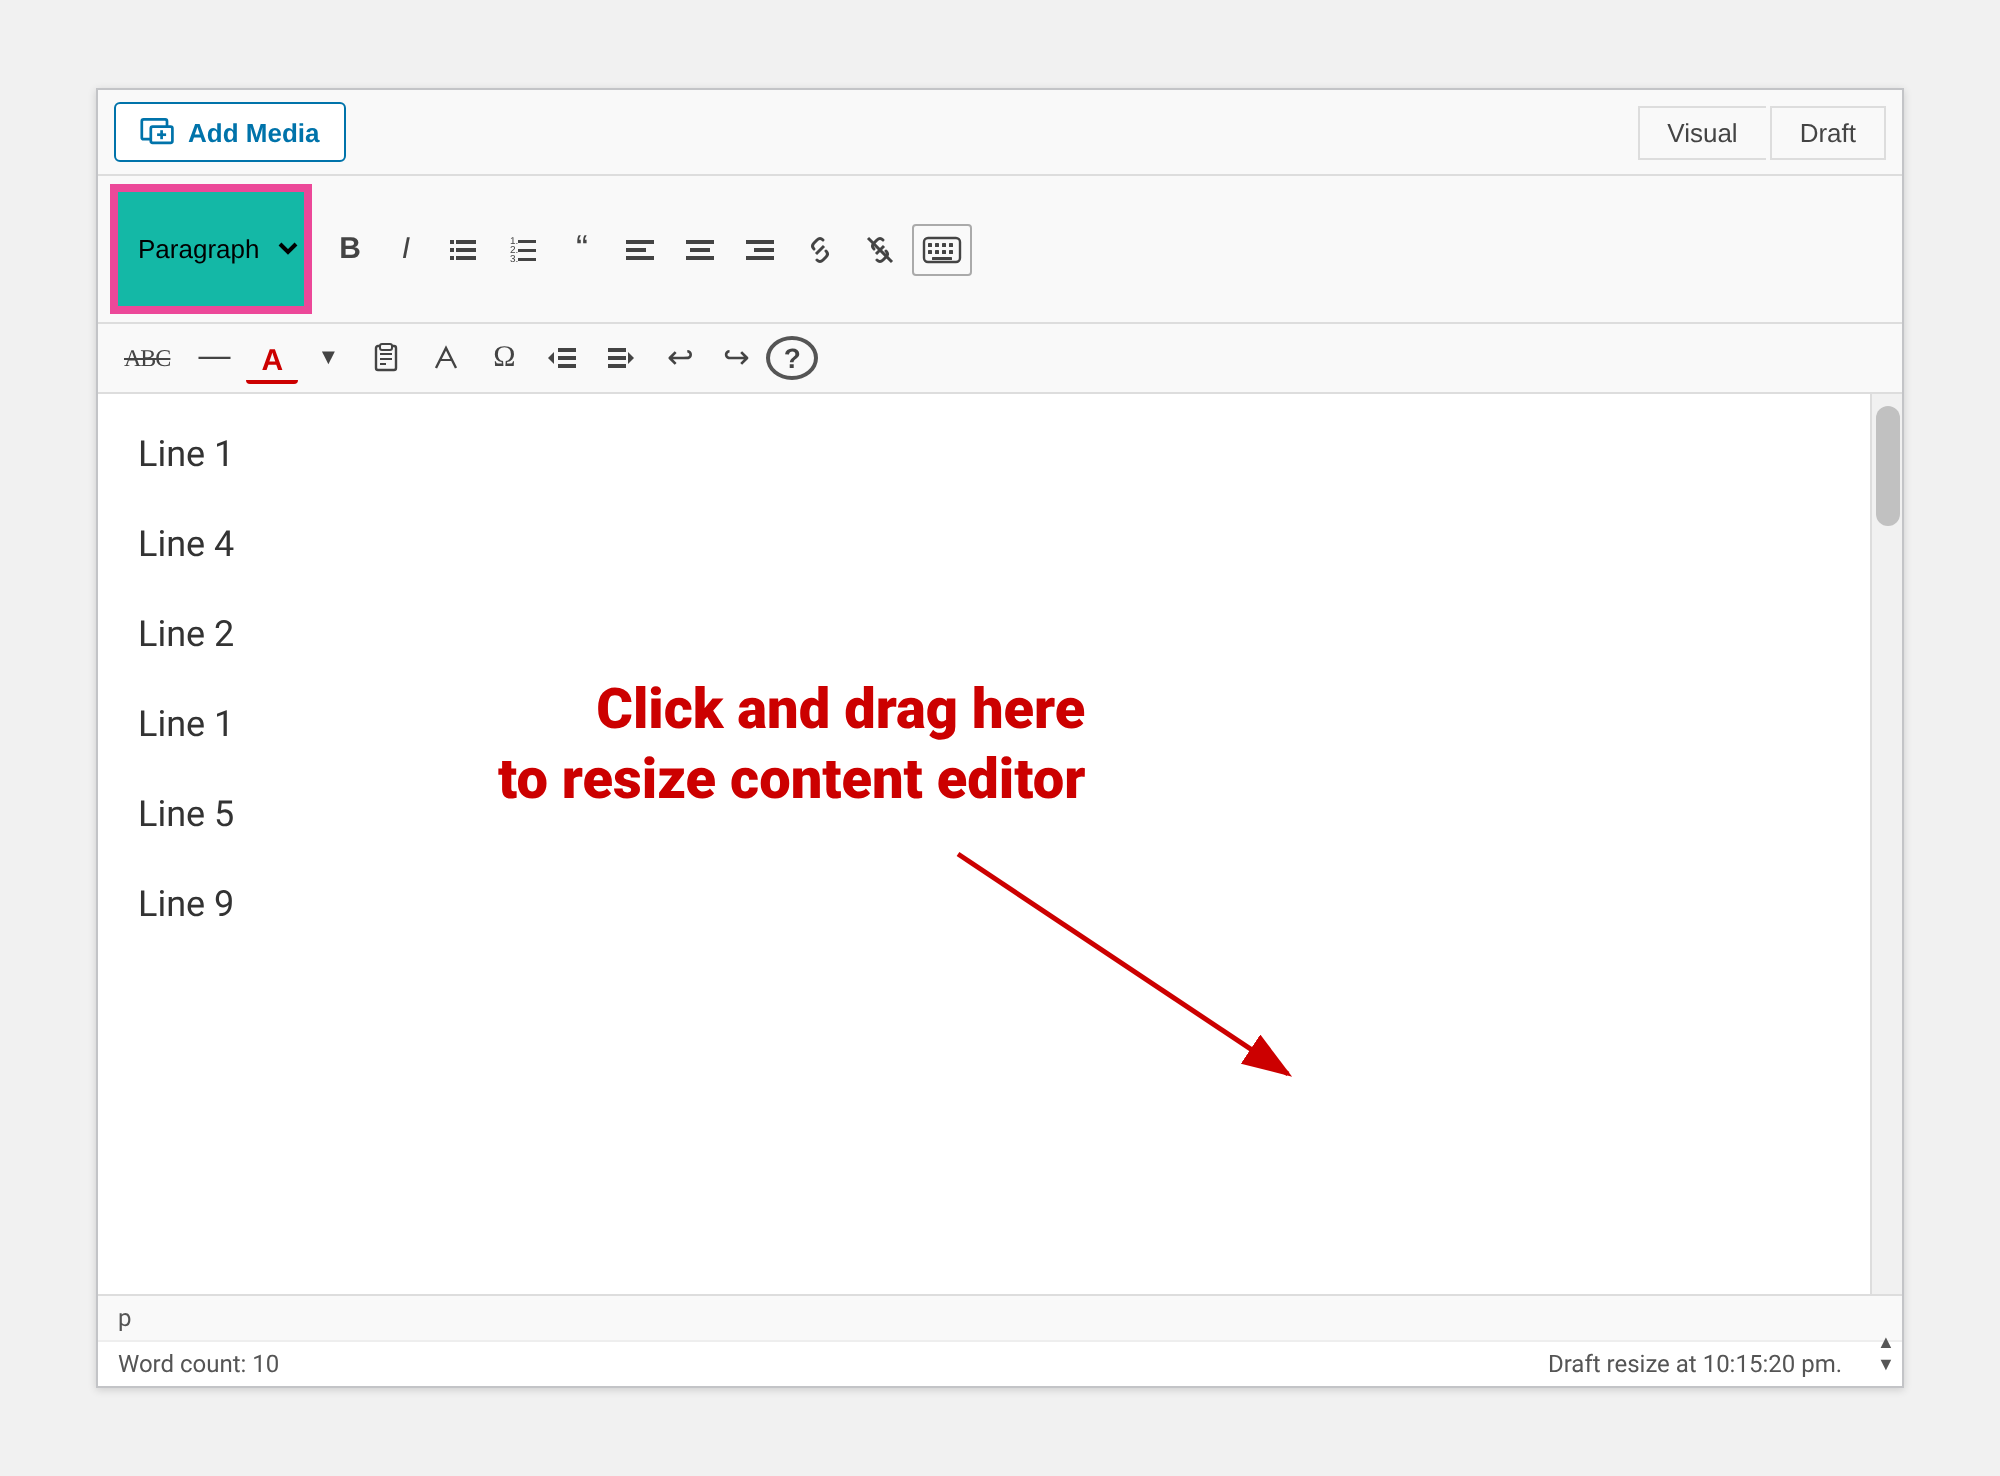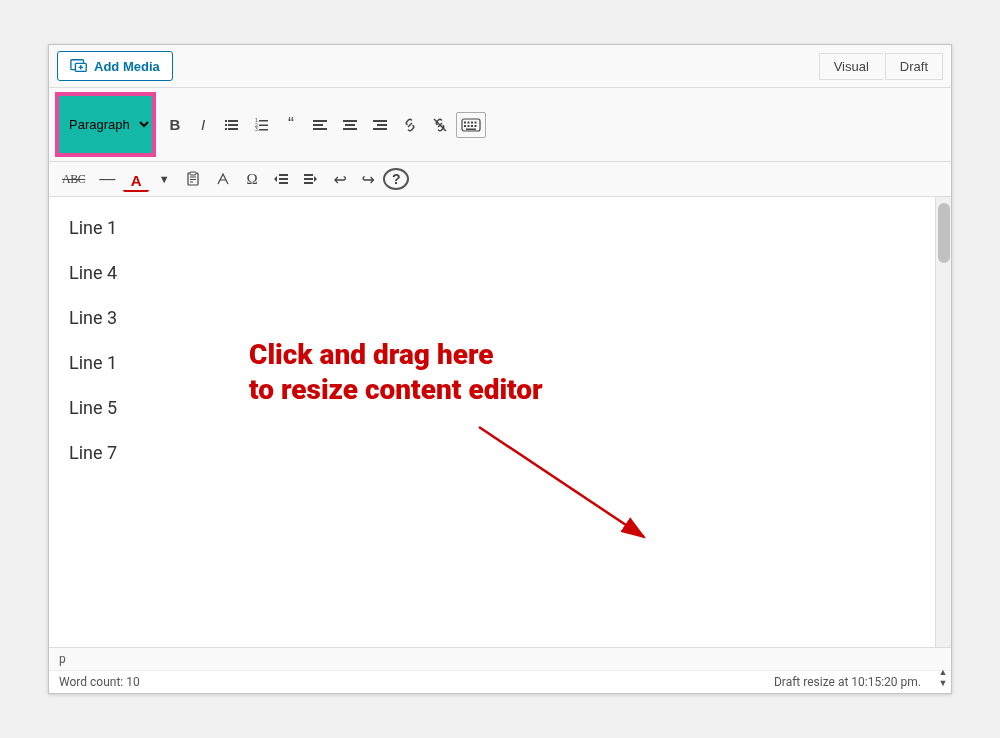--- a/index.html
+++ b/index.html
@@ -147,21 +147,21 @@
     .annotation-overlay {
       position: absolute;
       top: 140px;
       left: 200px;
       pointer-events: none;
     }
     .annotation-text {
       font-size: 28px;
       font-weight: 900;
       color: #cc0000;
-      text-align: left;
+      text-align: right;
       line-height: 1.25;
       text-shadow: 1px 1px 2px rgba(255,255,255,0.5);
     }
     .arrow-svg {
       position: absolute;
       top: 80px;
       left: 220px;
     }
 
     
@@ -345,24 +345,24 @@
     <button class="toolbar-btn" title="Undo" style="font-size:16px;">↩</button>
     <button class="toolbar-btn" title="Redo" style="font-size:16px;">↪</button>
     <button class="toolbar-btn" title="Help" style="font-size:14px; font-weight:bold; border:2px solid #555; border-radius:50%; width:22px; height:22px; display:flex; align-items:center; justify-content:center; padding:0;">?</button>
   </div>
 
   <div class="content-area">
     <div class="editor-content">
 
       <div class="editor-line">Line 1</div>
       <div class="editor-line">Line 4</div>
-      <div class="editor-line">Line 3</div>
+      <div class="editor-line">Line 2</div>
       <div class="editor-line">Line 1</div>
       <div class="editor-line">Line 5</div>
-      <div class="editor-line">Line 7</div>
+      <div class="editor-line">Line 9</div>
 
       <div class="annotation-overlay">
         <div class="annotation-text">Click and drag here</div>
         <div class="annotation-text">to resize content editor</div>
 
         <svg class="arrow-svg" width="200" height="140" viewBox="0 0 200 140">
           <defs>
             <marker id="arrowhead" markerWidth="10" markerHeight="7" refX="9" refY="3.5" orient="auto">
               <polygon points="0 0, 10 3.5, 0 7" fill="#cc0000"></polygon>
             </marker>

